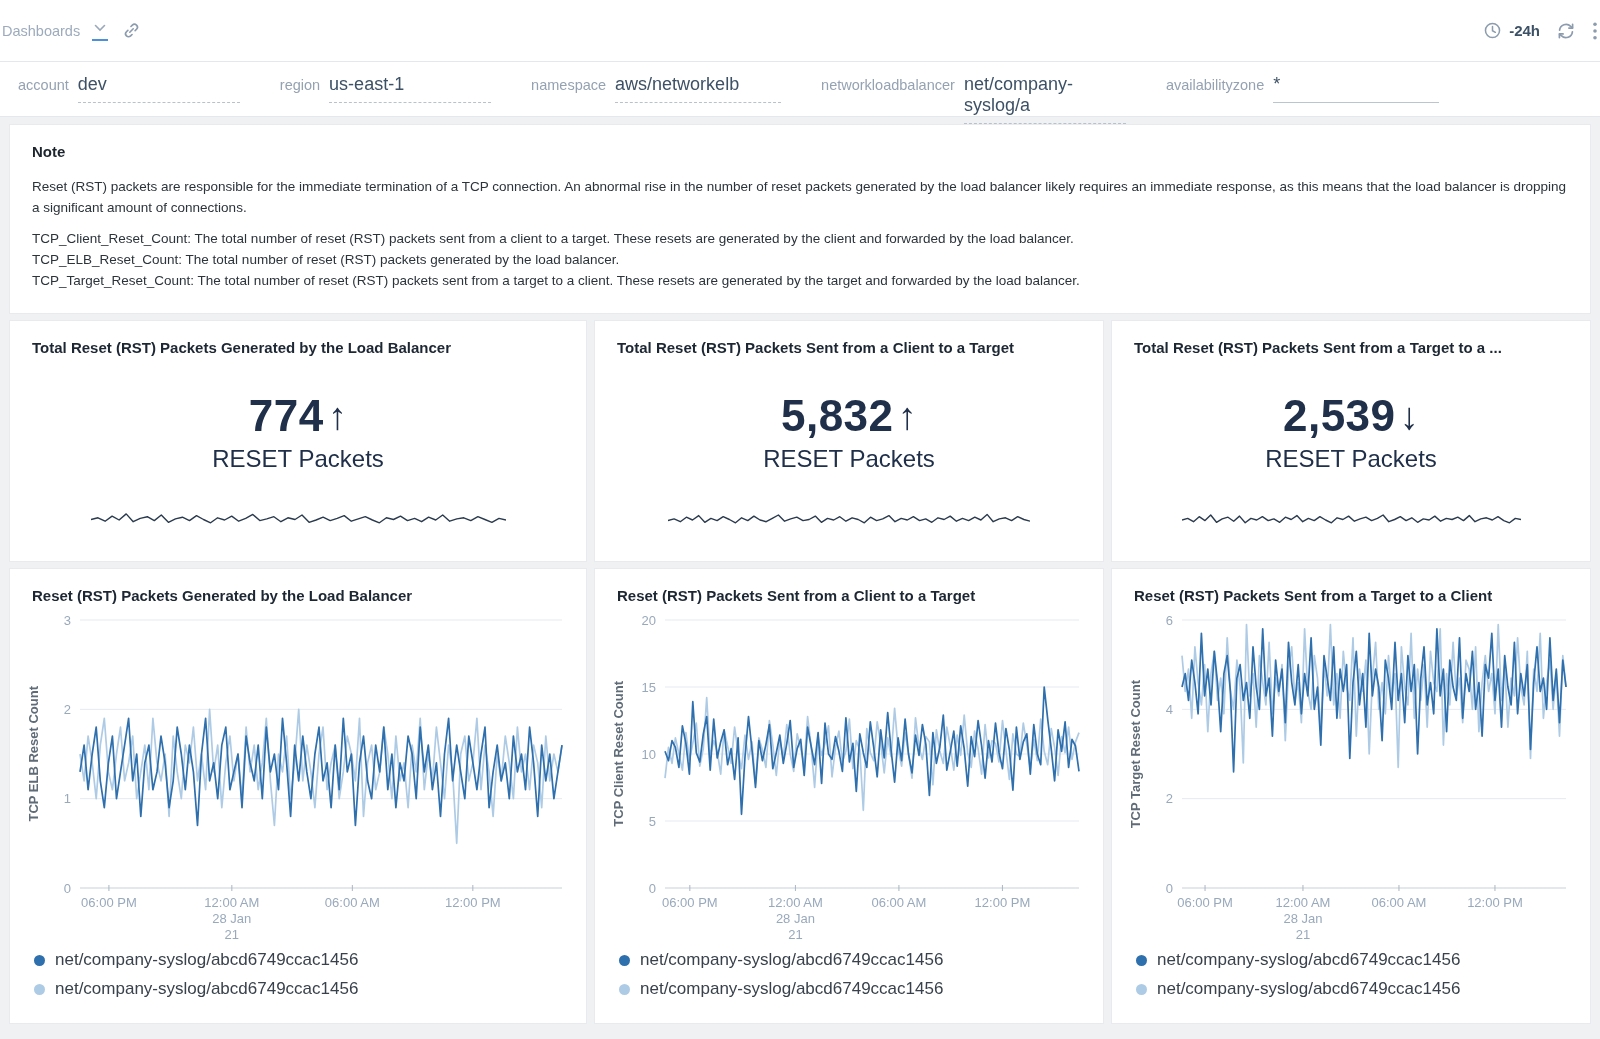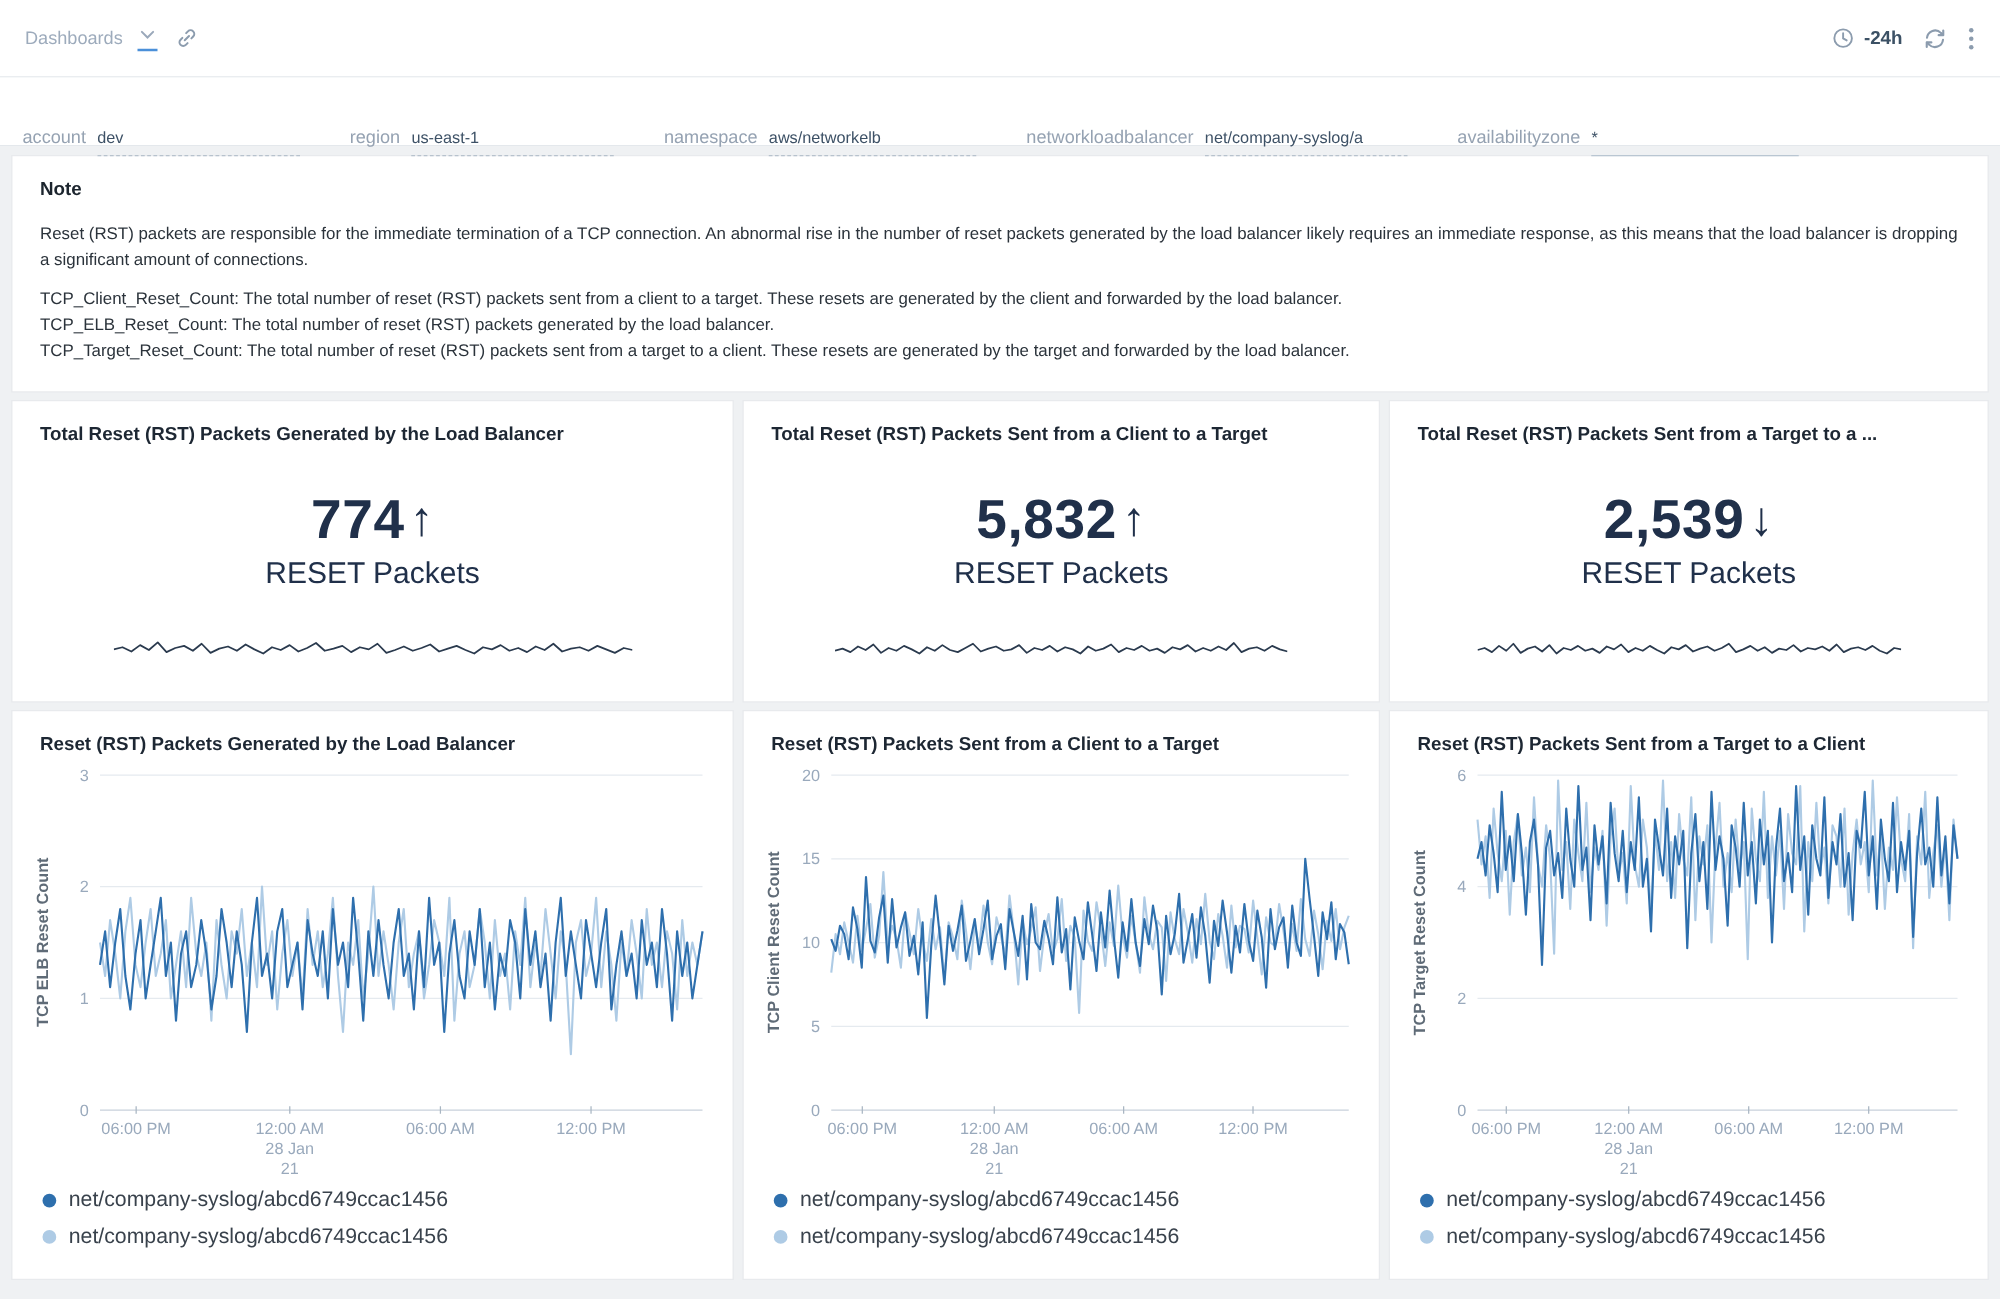--- a/index.html
+++ b/index.html
@@ -1,35 +1,35 @@
 <!DOCTYPE html>
 <html><head>
 <meta charset="utf-8">
 <style>
   * { margin:0; padding:0; box-sizing:border-box; }
   html,body { width:1600px; height:1039px; overflow:hidden; }
   body { background:#eff1f3; font-family:"Liberation Sans", sans-serif; color:#2b333b; }
 
   
-  .header { height:62px; background:#fff; border-bottom:1px solid #e4e8ec; display:flex; align-items:center; padding:0 20px; }
+  .header { height:62px; background:#fff; border-bottom:1px solid #e4e8ec; display:flex; align-items:center; padding:0 2px; }
   .breadcrumb { font-size:14.5px; color:#9dabbc; margin-right:12px; cursor:pointer; }
   .title-wrap { display:flex; align-items:center; gap:10px; border-bottom:2px solid #4b90d9; padding:4px 2px 7px 2px; cursor:pointer; }
   .title { font-size:15.5px; color:#36495e; }
   .icon { color:#8c9cae; display:inline-flex; align-items:center; }
   .link-btn { margin-left:14px; cursor:pointer; }
   .header-right { margin-left:auto; display:flex; align-items:center; gap:16px; }
   .time-btn { display:flex; align-items:center; gap:7px; cursor:pointer; }
   .time-text { font-size:15px; color:#3c5165; font-weight:700; }
   .hbtn { cursor:pointer; }
 
   
   .filter-bar { height:55px; background:#fff; border-bottom:1px solid #e4e8ec; display:flex; align-items:flex-start; padding:12px 18px 0 18px; }
   .filter { display:flex; align-items:baseline; margin-right:40px; }
   .filter-label { font-size:14.5px; color:#95a2b2; margin-right:9px; }
-  .filter-value { font-size:13px; color:#3d5166; border-bottom:1px dashed #b7c2cd; padding:0 4px 7px 0; cursor:text;margin-top:28px; }
+  .filter-value { font-size:18px; color:#3d5166; border-bottom:1px dashed #b7c2cd; padding:0 4px 7px 0; cursor:text; }
   .filter:nth-child(1) .filter-value { width:162px; }
   .filter:nth-child(2) .filter-value { width:162px; }
   .filter:nth-child(3) .filter-value { width:166px; }
   .filter:nth-child(4) .filter-value { width:162px; }
   .filter:nth-child(5) .filter-value { width:166px; border-bottom-style:solid; border-bottom-color:#b9c6d2; }
 
   
   .content { padding:8px 10px; }
   .panel { background:#fff; box-shadow:0 0 0 1px rgba(30,40,50,0.03); }
   .note-panel { padding:18px 22px 22px 22px; margin-bottom:8px; }

